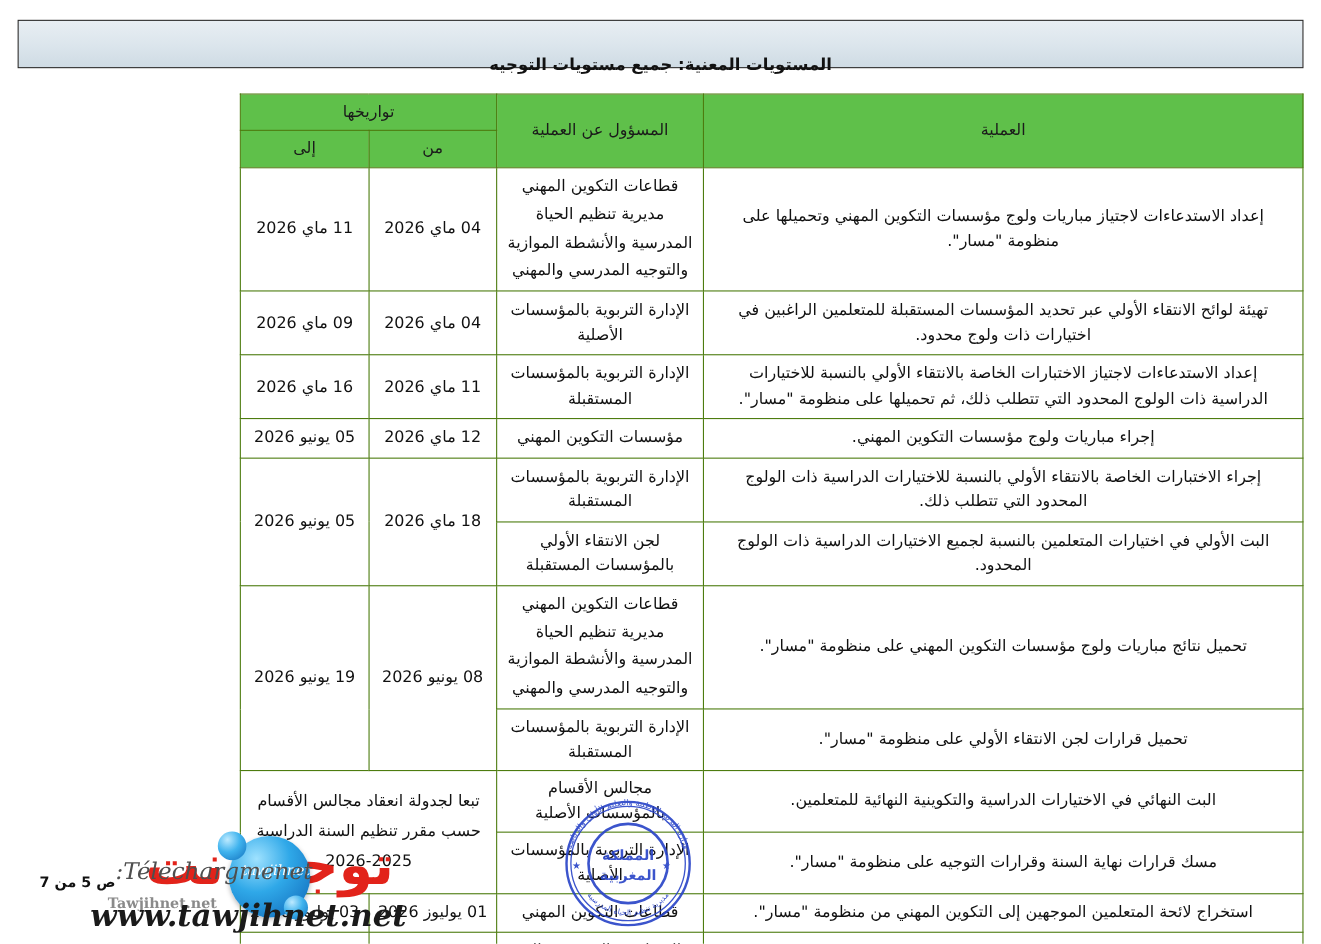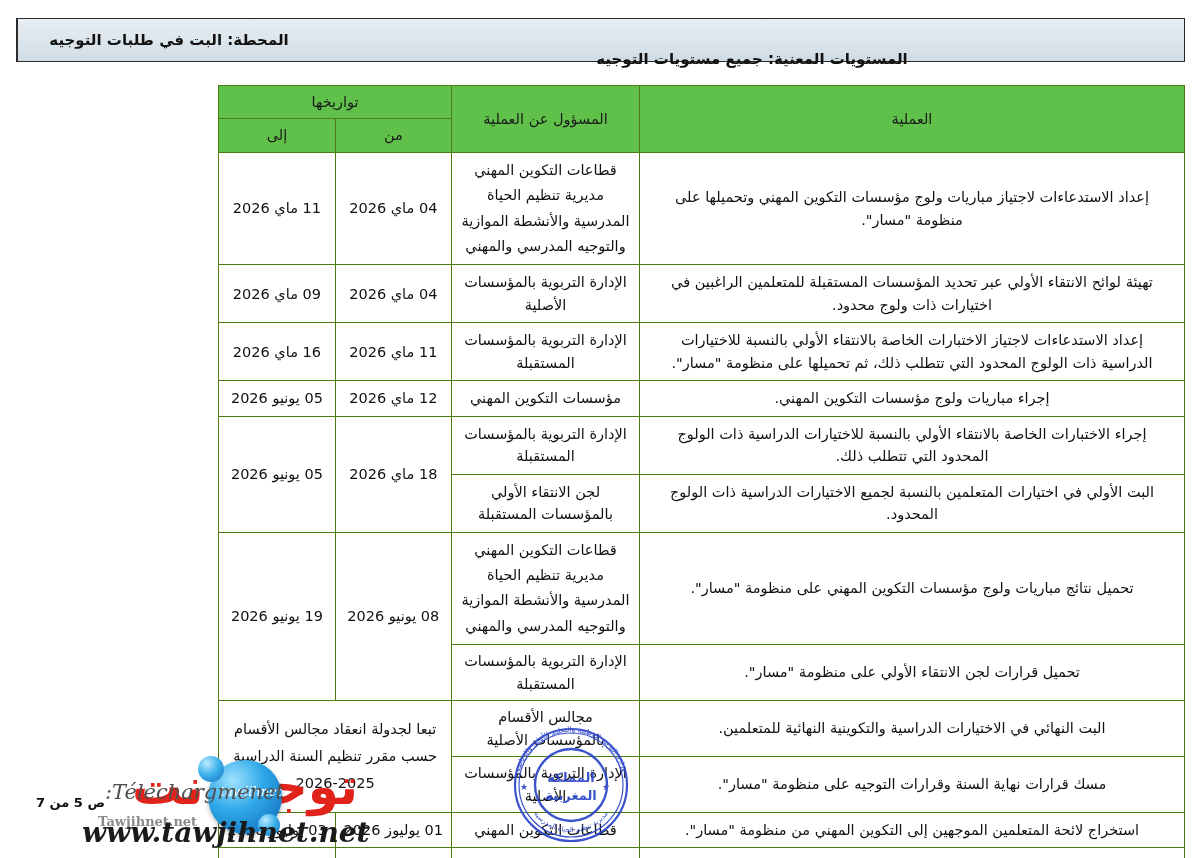--- a/index.html
+++ b/index.html
@@ -197,21 +197,20 @@
     z-index: 4;
     pointer-events: none;
     opacity: 0.92;
   }
 </style>
 </head>
 <body>
 
 <div class="meta-bar">
   <div class="meta-cell levels">المستويات المعنية: جميع مستويات التوجيه</div>
-  <div class="meta-cell station">المحطة: البت في طلبات التوجيه</div>
 </div>
 
 <table class="sched-table">
   <thead>
     <tr>
       <th class="hdr-op" rowspan="2">العملية</th>
       <th class="hdr-resp" rowspan="2">المسؤول عن العملية</th>
       <th class="hdr-dates" colspan="2">تواريخها</th>
     </tr>
     <tr>

